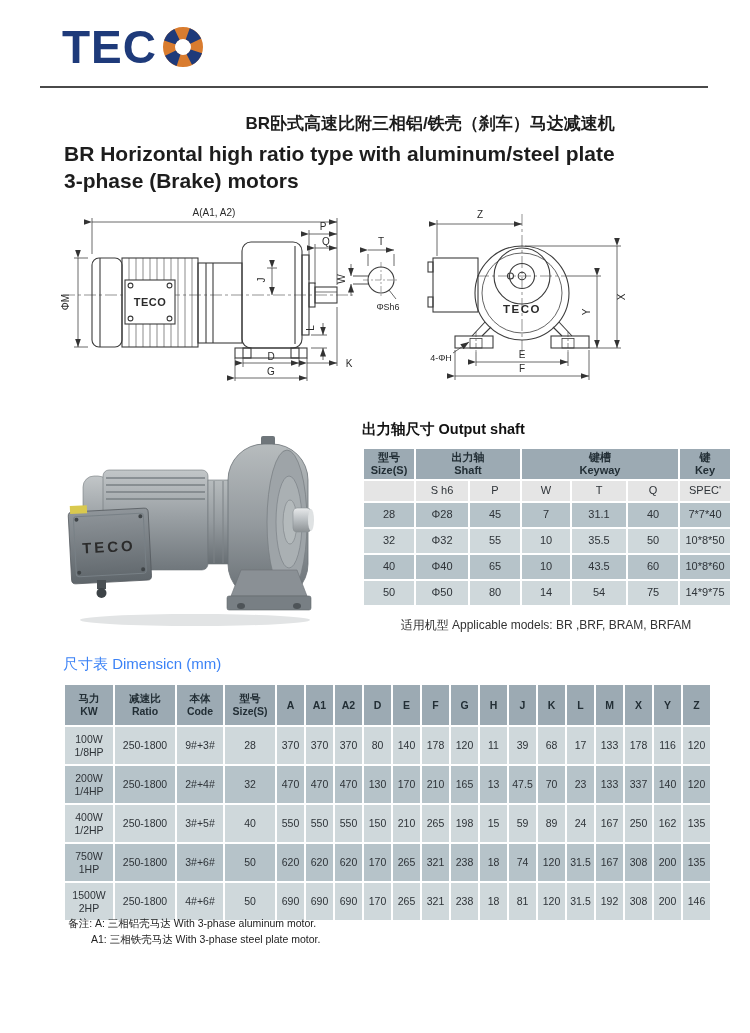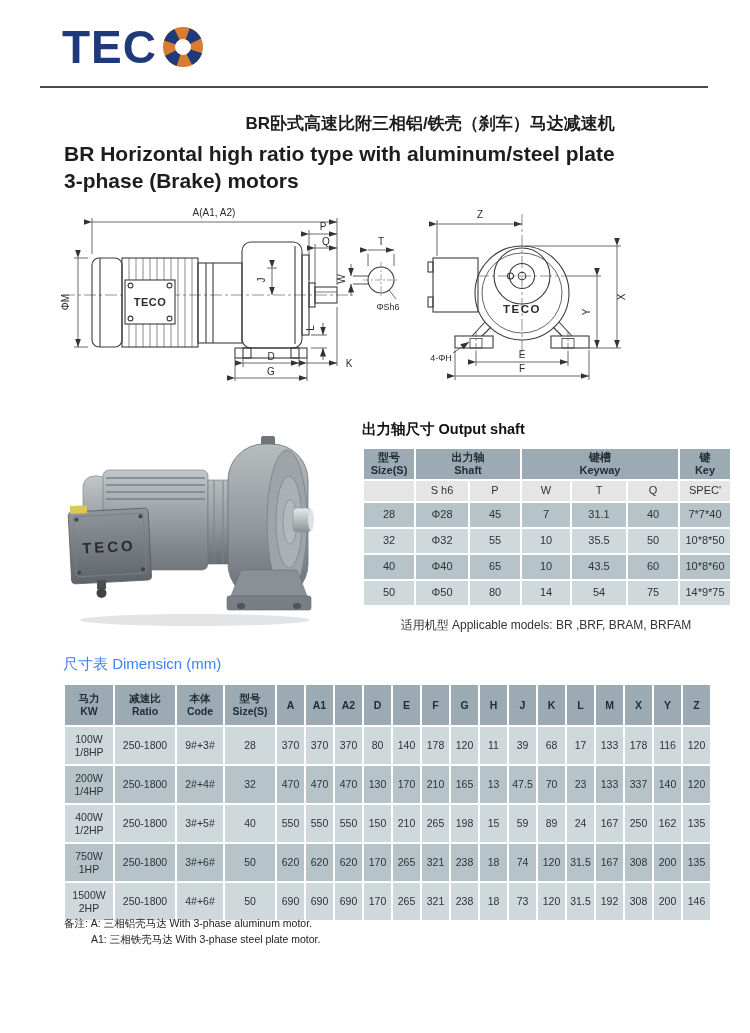--- a/index.html
+++ b/index.html
@@ -35,21 +35,21 @@
   .os thead tr.g2 th{height:20px;background:#e5e5e5;font-weight:normal;color:#2e3338;margin-top:19px;}
   .os tbody td{height:24px;}
   .os-note{font-size:12px;color:#333;margin-top:10px;text-align:center;}
   
   .dim-section{position:absolute;left:63px;top:655px;width:647px;}
   .dim-title{font-size:15px;font-weight:normal;color:#3b82f6;margin-bottom:9px;}
   .dim{width:647px;font-size:10.5px;}
   .dim thead th{height:40px;font-size:10.5px;}
   .dim tbody td{height:37px;}
   
-  .notes{position:absolute;left:64px;top:916px;font-size:10.5px;line-height:1.5;color:#222;}
+  .notes{position:absolute;left:64px;top:916px;font-size:10.5px;line-height:1.5;color:#222;text-align:center;}
   .notes .ind{padding-left:27px;}
   
   .photo{position:absolute;left:45px;top:428px;}
 </style>
 </head>
 <body>
 
 <div class="page">
 
   <div class="logo">
@@ -502,21 +502,21 @@
           <td>4#+6#</td>
           <td>50</td>
           <td>690</td>
           <td>690</td>
           <td>690</td>
           <td>170</td>
           <td>265</td>
           <td>321</td>
           <td>238</td>
           <td>18</td>
-          <td>73</td>
+          <td>81</td>
           <td>120</td>
           <td>31.5</td>
           <td>192</td>
           <td>308</td>
           <td>200</td>
           <td>146</td>
         </tr>
       </tbody>
     </table>
   </div>

